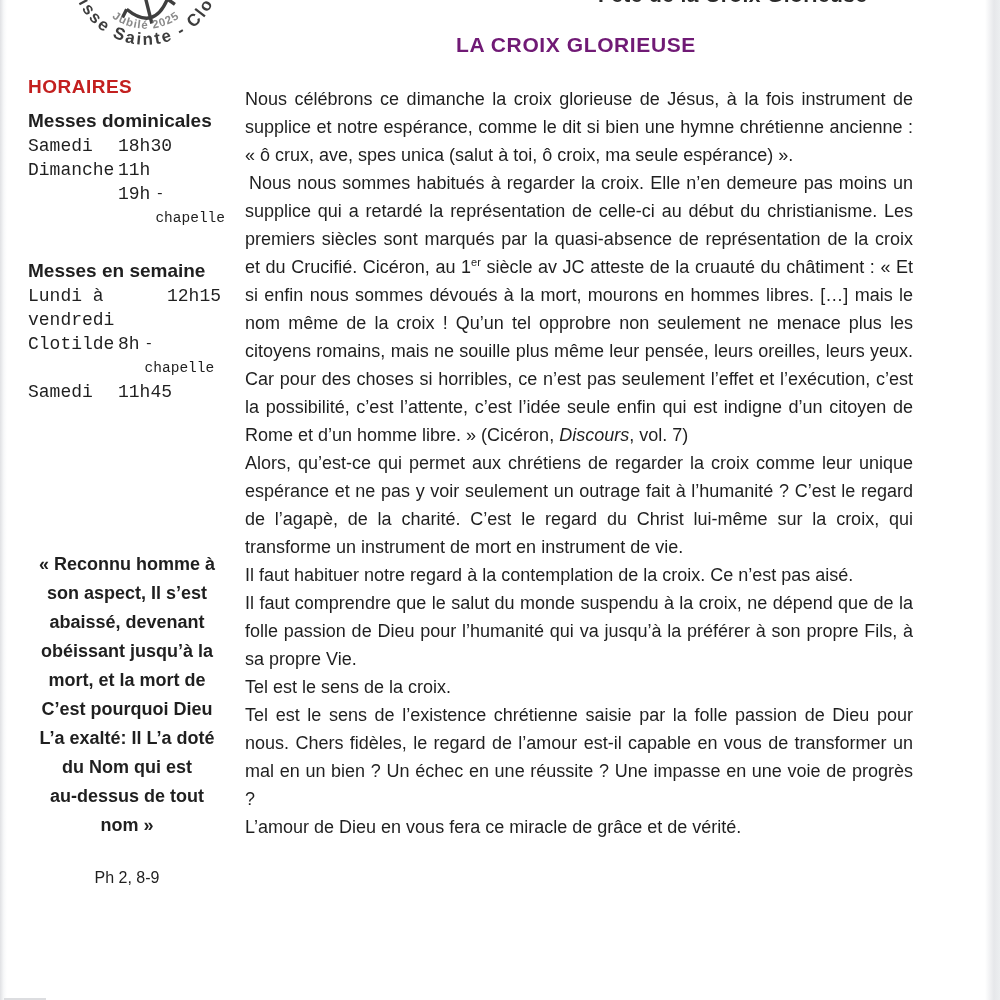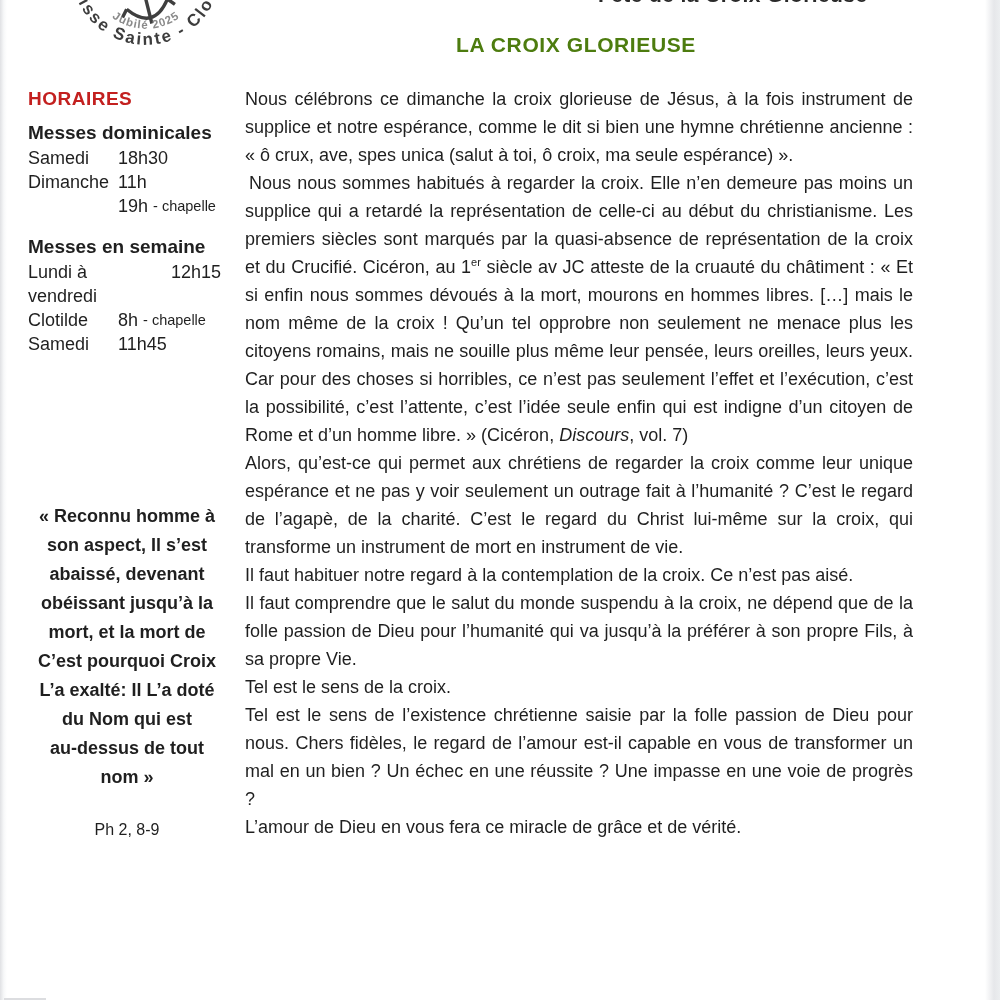--- a/index.html
+++ b/index.html
@@ -18,24 +18,24 @@
 
   
   .cut-top-line{position:absolute;top:-16px;left:598px;font-size:21px;font-weight:bold;
     color:#2a2a2a;line-height:21px;letter-spacing:.4px;white-space:nowrap;}
   .doc-title{position:absolute;top:33px;left:456px;font-size:21px;font-weight:bold;
     letter-spacing:.6px;white-space:nowrap;}
 
   .logo{position:absolute;left:28px;top:0;}
 
   
-  .sidebar{position:absolute;left:28px;top:88px;width:198px;}
+  .sidebar{position:absolute;left:28px;top:76px;width:198px;}
   .sb-heading{font-size:19px;font-weight:bold;letter-spacing:.5px;margin-bottom:12px;}
-  .sb-section-title{font-size:19px;font-weight:bold;margin-top:18px;margin-bottom:2px;}
-  .sb-row{display:flex;font-size:18px;line-height:24px;}
+  .sb-section-title{font-size:19px;font-weight:bold;margin-top:30px;margin-bottom:2px;}
+  .sb-row{display:flex;font-size:18px;line-height:24px;font-family:Liberation Mono, monospace;}
   .sb-label{min-width:90px;}
   .sb-time{white-space:nowrap;}
   .sb-note{font-size:14.5px;margin-left:5px;align-self:center;}
   .quote{margin-top:146px;text-align:center;font-weight:bold;font-size:18px;line-height:29px;}
   .quote-ref{margin-top:29px;text-align:center;font-size:16px;font-weight:normal;}
 
   
   .article{position:absolute;left:245px;top:85px;width:668px;
     font-size:18px;line-height:28px;text-align:justify;}
   .article p{margin:0;}
@@ -66,21 +66,21 @@
   <text font-size="11.5" fill="#8a8a8a" letter-spacing="1" font-weight="bold">
     <textPath href="#jubPath" startOffset="50%" text-anchor="middle">Jubilé 2025</textPath>
   </text>
   <text font-size="17" fill="#3d3d3d" letter-spacing="2.2" font-weight="bold">
     <textPath href="#ringPath" startOffset="50%" text-anchor="middle">Paroisse Sainte - Clotilde</textPath>
   </text>
 </svg>
 
 <div class="cut-top-line">Fête de la Croix Glorieuse</div>
 
-<div class="doc-title" style="color:#4d7c0f">LA CROIX GLORIEUSE</div>
+<div class="doc-title" style="color:#701a75">LA CROIX GLORIEUSE</div>
 
 <aside class="sidebar">
   <div class="sb-heading" style="color:#c3201f">HORAIRES</div>
 
   <div>
     <div class="sb-section-title" style="margin-top:8px">Messes dominicales</div>
     <div class="sb-row">
       <span class="sb-label">Samedi</span>
       <span class="sb-time">18h30</span>
       <span class="sb-note"></span>
@@ -115,21 +115,21 @@
       <span class="sb-note"></span>
     </div>
   </div>
 
   <div class="quote">
     <div>« Reconnu homme à</div>
     <div>son aspect, Il s’est</div>
     <div>abaissé, devenant</div>
     <div>obéissant jusqu’à la</div>
     <div>mort, et la mort de</div>
-    <div>C’est pourquoi Croix</div>
+    <div>C’est pourquoi Dieu</div>
     <div>L’a exalté: Il L’a doté</div>
     <div>du Nom qui est</div>
     <div>au-dessus de tout</div>
     <div>nom  »</div>
   </div>
   <div class="quote-ref">Ph 2, 8-9</div>
 </aside>
 
 <main class="article">
   <p>Nous célébrons ce dimanche la croix glorieuse de Jésus, à la fois instrument de supplice et notre espérance, comme le dit si bien une hymne chrétienne ancienne : « ô crux, ave, spes unica (salut à toi, ô croix, ma seule espérance) ».</p>

